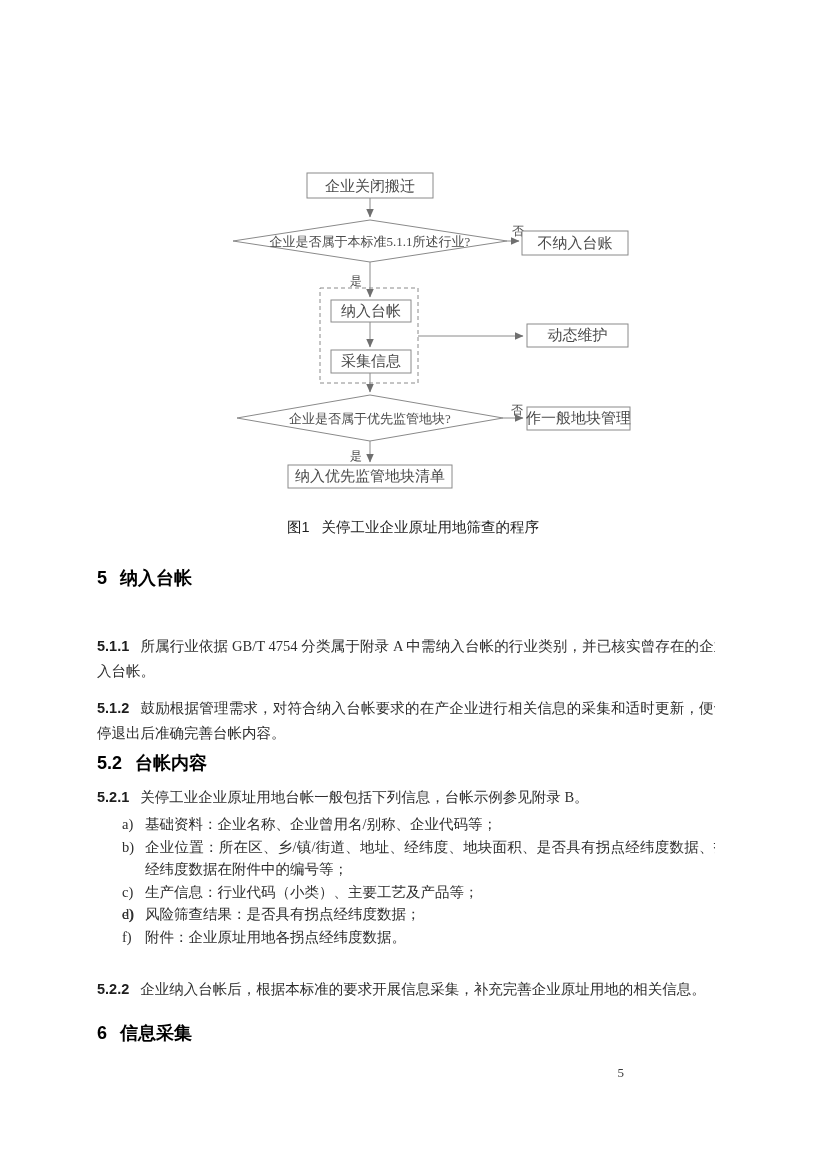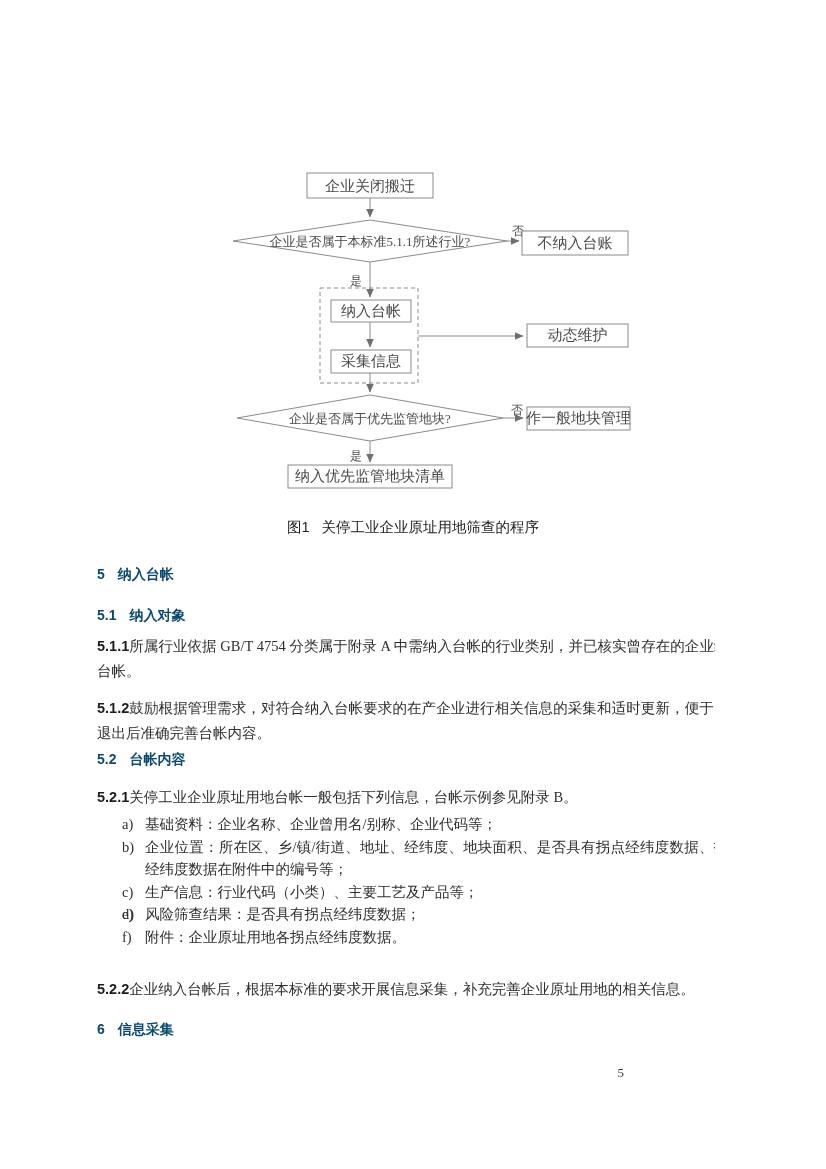--- a/index.html
+++ b/index.html
@@ -40,34 +40,35 @@
     font-weight: normal;
     font-size: 14.5px;
     color: #1d1d1d;
   }
   .fig-caption .cap-label { margin-right: 12px; }
   
   .tblock { position: absolute; left: 97px; width: 646px; }
   .heading {
     font-family: "Liberation Sans", "DejaVu Sans", sans-serif;
     font-weight: bold;
-    font-size: 14px;
-    color: #0c4a6e;
+    font-size: 18px;
+    color: #000000;
   }
   .heading .hnum { margin-right: 13px; }
   .para {
     font-size: 14.5px;
     line-height: 25px;
     text-align: justify;
     color: #2e2e2e;
   }
   .para .pnum {
     font-family: "Liberation Sans", "DejaVu Sans", sans-serif;
     font-weight: bold;
     color: #1d1d1d;
+    margin-right: 11px;
   }
   .list { font-size: 14.5px; line-height: 22.5px; color: #2e2e2e; }
   .list-item { position: relative; padding-left: 48px; text-align: justify; }
   .list-label { position: absolute; left: 25px; top: 0; }
   
   .page-number {
     position: absolute;
     top: 1065px;
     right: 91px;
     font-size: 13px;
@@ -134,23 +135,20 @@
   </svg>
 
   <div class="fig-caption">
     <span class="cap-label">图1</span><span>关停工业企业原址用地筛查的程序</span>
   </div>
 
   <div class="tblock heading" style="top:566px">
     <span class="hnum">5</span><span>纳入台帐</span>
   </div>
 
-  <div class="tblock heading" style="top:607px">
-    <span class="hnum">5.1</span><span>纳入对象</span>
-  </div>
 
   <div class="tblock para" style="top:634px">
     <span class="pnum">5.1.1</span><span>所属行业依据 GB/T 4754 分类属于附录 A 中需纳入台帐的行业类别，并已核实曾存在的企业纳入台帐。</span>
   </div>
 
   <div class="tblock para" style="top:696px">
     <span class="pnum">5.1.2</span><span>鼓励根据管理需求，对符合纳入台帐要求的在产企业进行相关信息的采集和适时更新，便于关停退出后准确完善台帐内容。</span>
   </div>
 
   <div class="tblock heading" style="top:751px">

